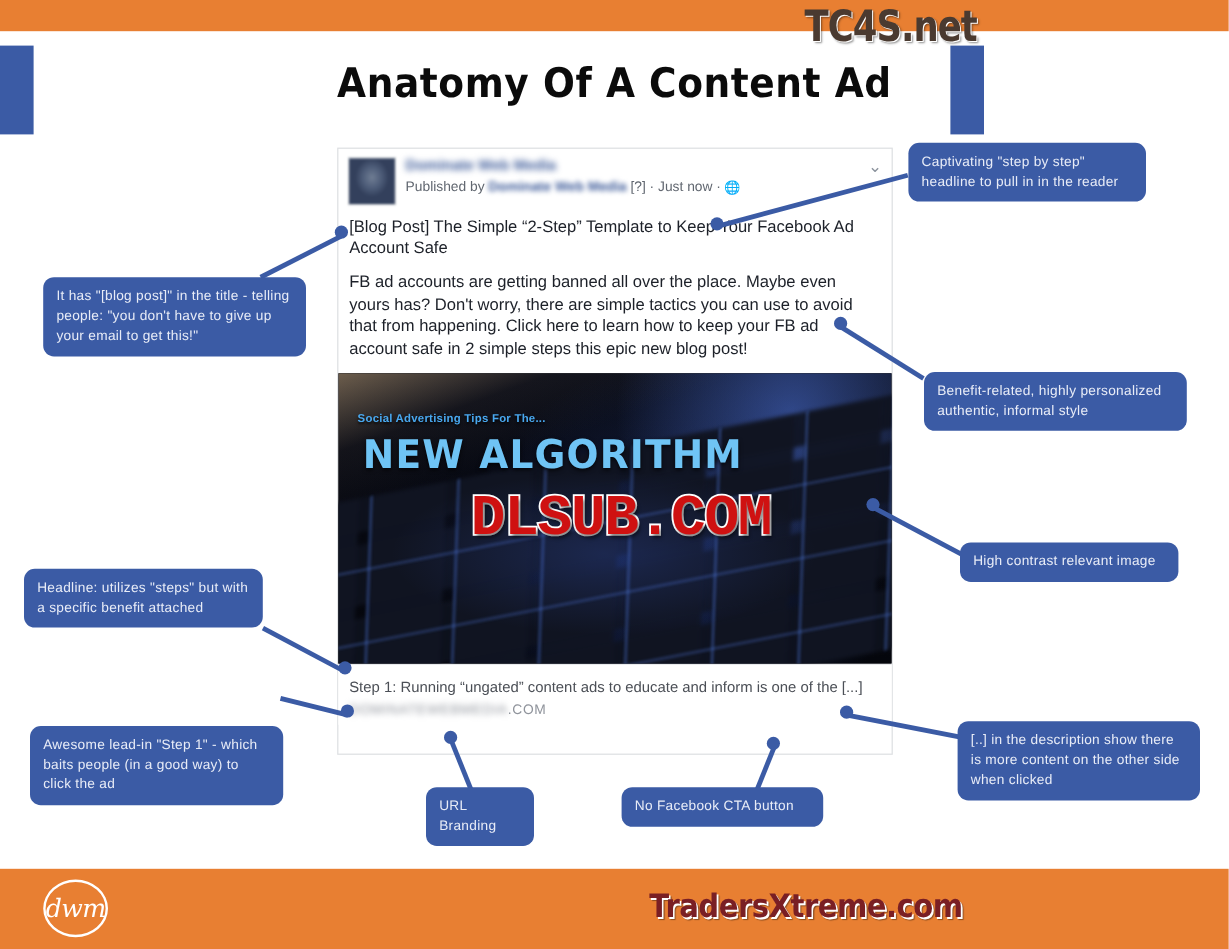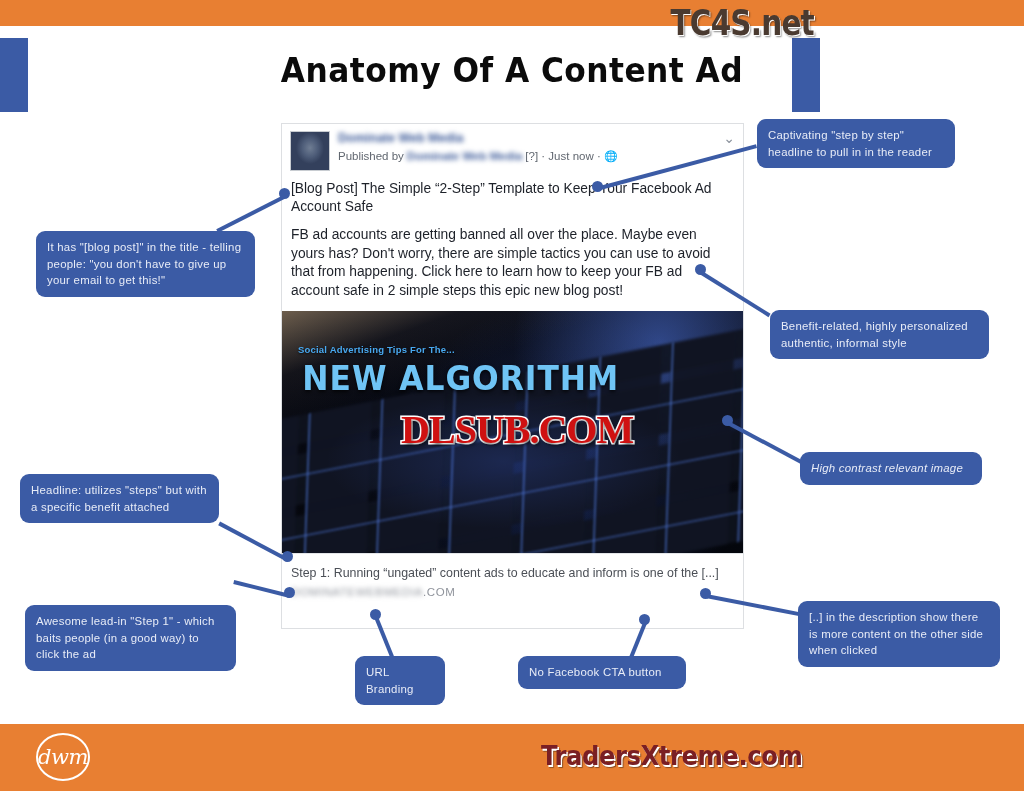--- a/index.html
+++ b/index.html
@@ -201,23 +201,23 @@
     font-size: 33px;
     letter-spacing: 1px;
     color: #6fc4f5;
     transform: scaleX(0.95);
     text-shadow: 0 2px 4px rgba(0,0,0,.7);
     white-space: nowrap;
   }
   .watermark {
     position: absolute; left: 50%; top: 95px;
     transform: translateX(-48%);
-    font-family: Liberation Serif, serif;
-    font-weight: 700;
-    font-size: 40px;
+    font-family: Liberation Mono, monospace;
+    font-weight: 700;
+    font-size: 48px;
     color: #cf1111;
     letter-spacing: -1px;
     white-space: nowrap;
     -webkit-text-stroke: 3px #ffffff;
     paint-order: stroke fill;
     text-shadow: 2px 3px 3px rgba(0,0,0,.45);
   }
 
   
   .fb-linkbox {
@@ -359,21 +359,21 @@
 
   <div class="conn" style="left:706px; top:594px; width:95px; transform: rotate(11deg);"></div>
   <div class="dot" style="left:700px; top:588px;"></div>
 
   <div class="callout" style="left:757px; top:119px; width:198px;">Captivating "step by step" headline to pull in in the reader</div>
 
   <div class="callout" style="left:36px; top:231px; width:219px;">It has "[blog post]" in the title - telling people: "you don't have to give up your email to get this!"</div>
 
   <div class="callout" style="left:770px; top:310px; width:219px;">Benefit-related, highly personalized authentic, informal style</div>
 
-  <div class="callout" style="left:800px; top:452px; width:182px;font-style:italic;">High contrast relevant image</div>
+  <div class="callout" style="left:800px; top:452px; width:182px;">High contrast relevant image</div>
 
   <div class="callout" style="left:20px; top:474px; width:199px;">Headline: utilizes "steps" but with a specific benefit attached</div>
 
   <div class="callout" style="left:25px; top:605px; width:211px;">Awesome lead-in "Step 1" - which baits people (in a good way) to click the ad</div>
 
   <div class="callout" style="left:355px; top:656px; width:90px; text-align:left;">URL Branding</div>
 
   <div class="callout" style="left:518px; top:656px; width:168px;">No Facebook CTA button</div>
 
   <div class="callout" style="left:798px; top:601px; width:202px;">[..] in the description show there is more content on the other side when clicked</div>

